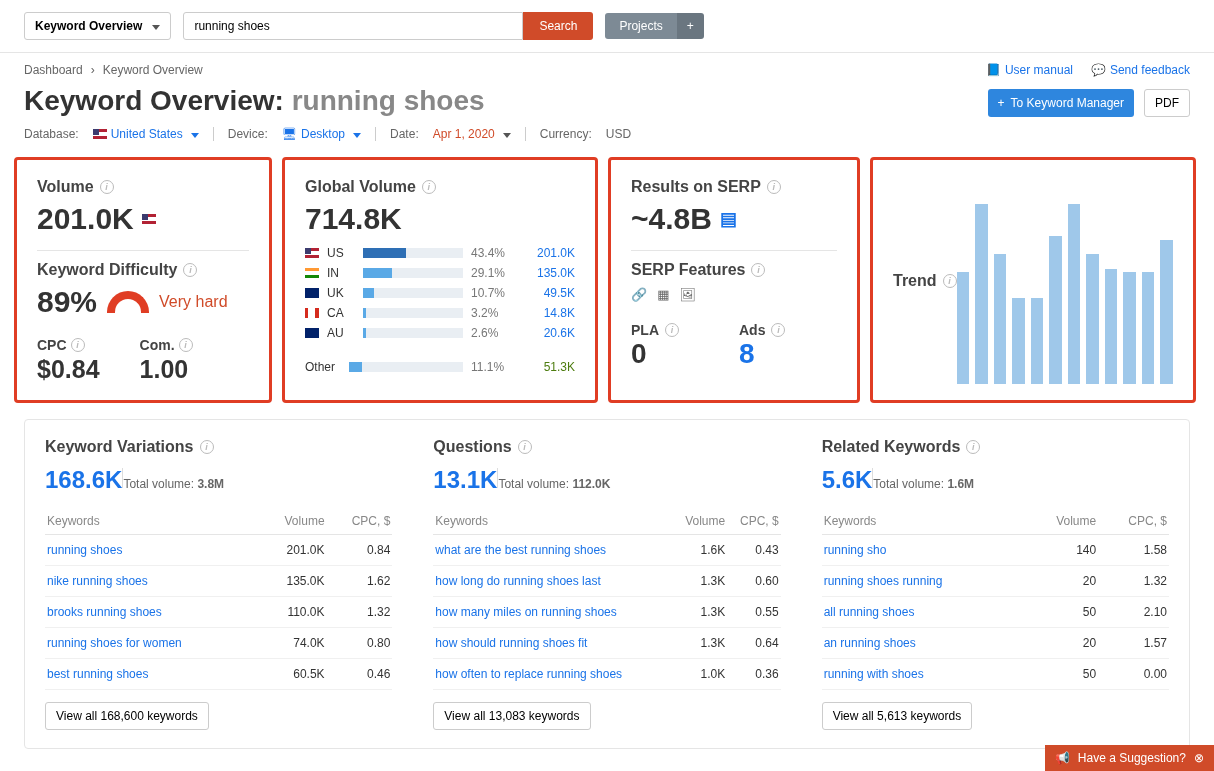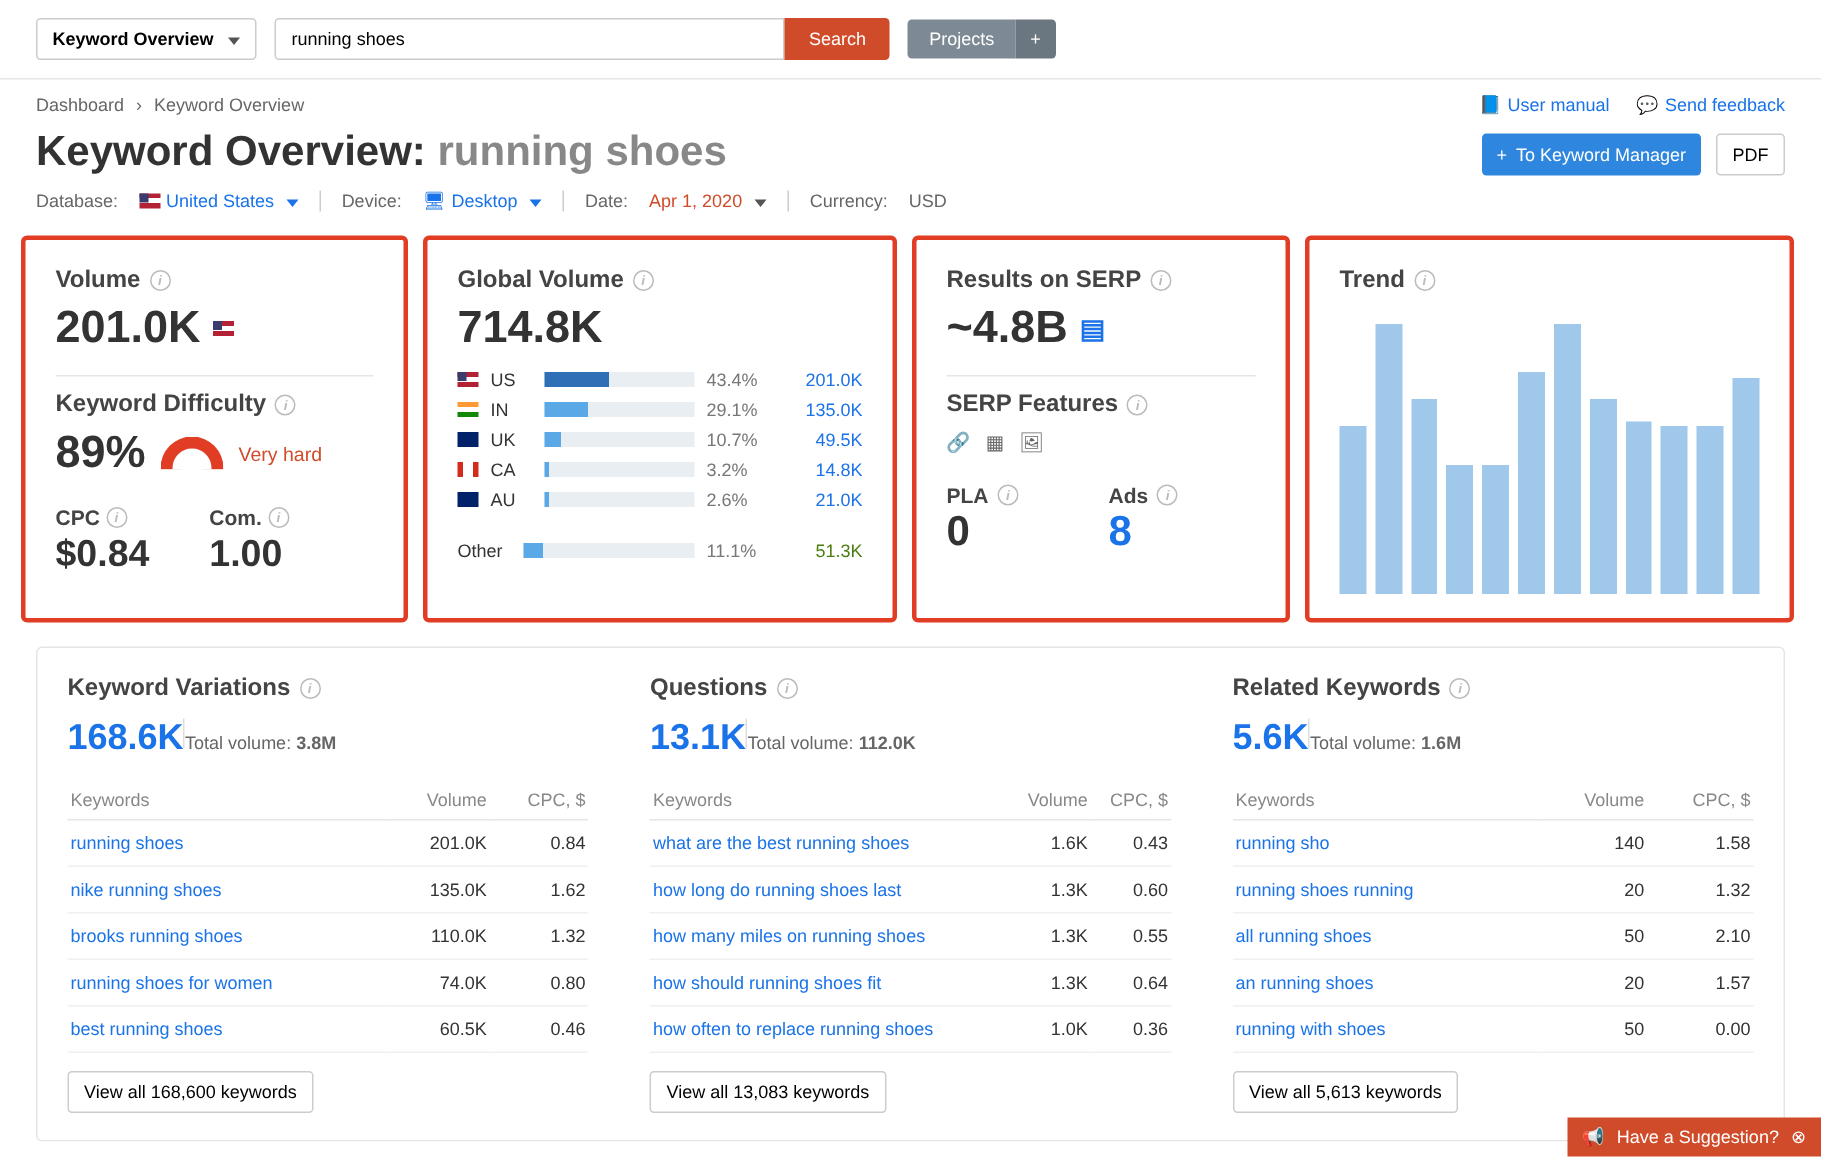--- a/index.html
+++ b/index.html
@@ -24,28 +24,28 @@
 .km-btn{background:#2e86de;color:#fff;border:none;border-radius:3px;padding:6px 10px;font-size:12px;display:flex;gap:6px;align-items:center;cursor:pointer;}
 .pdf-btn{background:#fff;border:1px solid #ccc;border-radius:3px;padding:6px 10px;font-size:12px;cursor:pointer;}
 .meta-row{display:flex;gap:14px;padding:10px 24px 16px;font-size:12px;color:#666;align-items:center;}
 .meta-row .sep{border-left:1px solid #ccc;height:14px;}
 .meta-row .lnk{color:#1a73e8;display:inline-flex;gap:4px;align-items:center;cursor:pointer;}
 .cards{display:flex;gap:10px;padding:0 14px;}
 .card{border:3px solid #e03d24;border-radius:4px;background:#fff;padding:18px 20px 16px;}
 .c-vol{width:258px;}
 .c-gv{width:316px;}
 .c-serp{width:252px;}
-.c-trend{width:326px;display:flex;flex-direction:column;}
+.c-trend{width:326px;display:flex;flex-direction:row;}
 .c-title{font-size:16px;font-weight:600;color:#444;display:flex;gap:6px;align-items:center;}
 .info-i{width:14px;height:14px;border:1px solid #bbb;border-radius:50%;display:inline-flex;align-items:center;justify-content:center;font-size:9px;color:#bbb;font-style:italic;}
 .big-val{font-size:30px;font-weight:700;margin-top:6px;display:flex;gap:8px;align-items:center;}
 .hr{border-top:1px solid #e5e5e5;margin:14px 0 10px;}
 .kd-gauge{display:flex;align-items:center;gap:10px;margin-top:6px;}
 .gauge{width:42px;height:22px;border-top-left-radius:42px;border-top-right-radius:42px;border:8px solid #e03d24;border-bottom:none;}
-.kd-label{color:#d04b29;font-size:13px;}
+.kd-label{color:#d04b29;font-size:16px;}
 .mini-grid{display:flex;gap:40px;margin-top:18px;}
 .mini-grid .lbl{font-size:14px;font-weight:600;color:#444;display:flex;gap:4px;align-items:center;}
 .mini-grid .val{font-size:25px;font-weight:700;margin-top:2px;}
 .gv-row{display:flex;align-items:center;gap:8px;font-size:12px;margin-bottom:6px;}
 .gv-row .cc{width:28px;}
 .gv-bar{flex:1;height:10px;background:#e9eef3;position:relative;}
 .gv-bar .fill{position:absolute;left:0;top:0;bottom:0;background:#5aa9e6;}
 .gv-row .pct{width:44px;text-align:left;color:#777;}
 .gv-row .vol{width:52px;text-align:right;color:#1a73e8;}
 .gv-row .vol.g{color:#4d7c0f;}
@@ -237,21 +237,21 @@
           <span class="pct">3.2%</span>
           <span class="vol">14.8K</span>
         </div>
         <div class="gv-row">
           <span class="flag flag-au"></span>
           <span class="cc">AU</span>
           <div class="gv-bar">
             <div class="fill" style="width:2.6%;"></div>
           </div>
           <span class="pct">2.6%</span>
-          <span class="vol">21.0K</span>
+          <span class="vol">20.6K</span>
         </div>
       </div>
     <div style="height:14px"></div>
     <div class="gv-row">
       <span class="cc" style="width:36px">Other</span>
       <div class="gv-bar">
           <div class="fill" id="other-fill" style="width: 11.1%;"></div>
         </div>
       <span class="pct">11.1%</span>
       <span class="vol g">51.3K</span>

